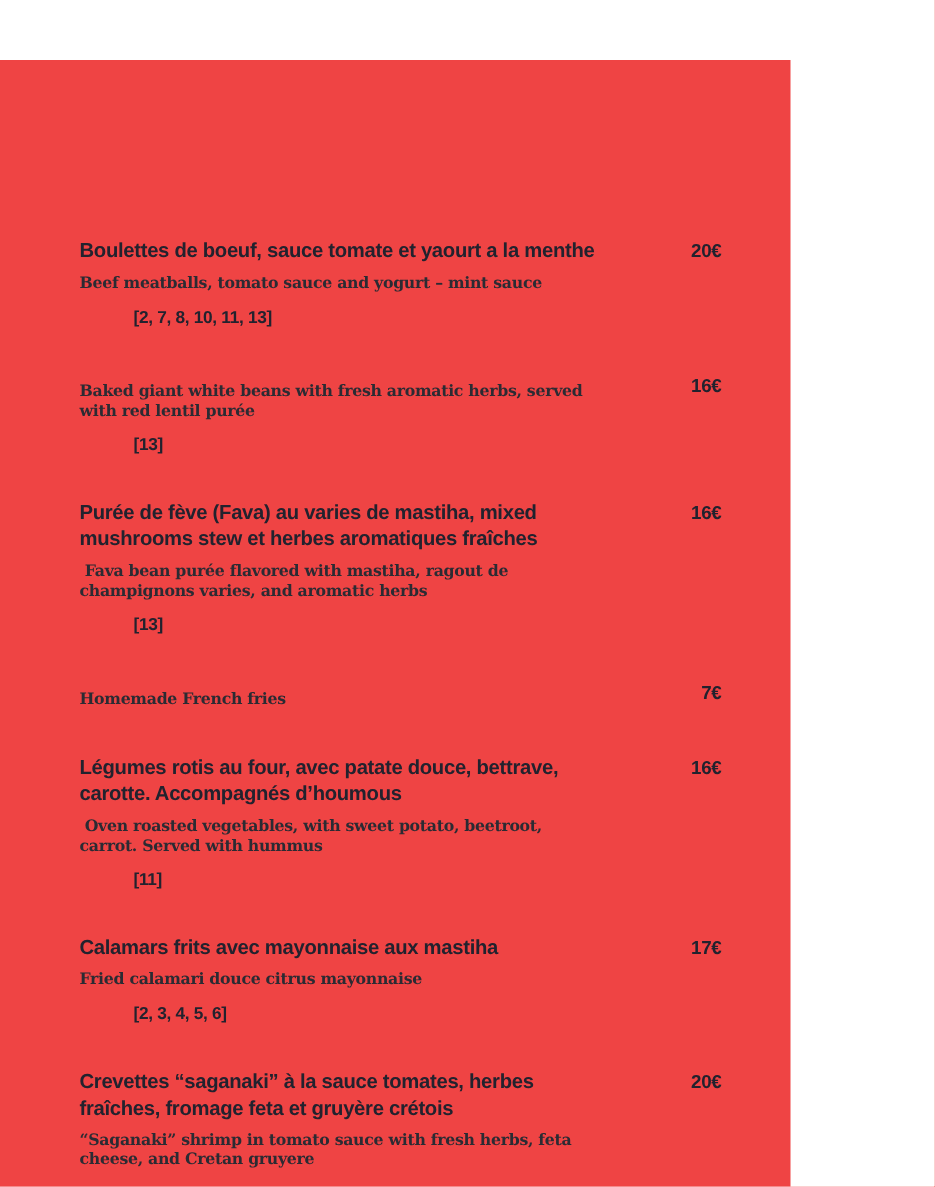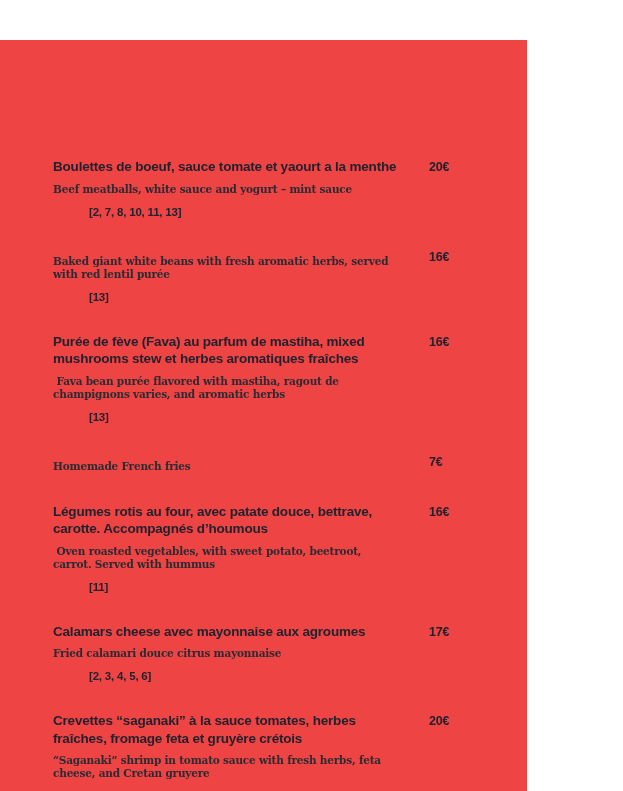--- a/index.html
+++ b/index.html
@@ -57,55 +57,55 @@
     font-family: "Liberation Sans", sans-serif;
     font-size: 11.5px;
     font-weight: 600;
     color: #22222e;
     letter-spacing: -0.2px;
     padding-left: 36px;
   }
   .item-price {
     width: 52px;
     flex: 0 0 52px;
-    text-align: left;
+    text-align: right;
     font-family: "Liberation Sans", sans-serif;
     font-size: 12.5px;
     font-weight: 700;
     color: #22222e;
     padding-top: 2px;
     letter-spacing: -0.2px;
   }
 </style>
 </head>
 <body>
 
 <div class="page">
   <div class="menu">
 
     <div class="menu-item">
       <div class="item-main">
         <div class="item-title">Boulettes de boeuf, sauce tomate et yaourt a la menthe</div>
-        <div class="item-desc">Beef meatballs, white sauce and yogurt – mint sauce</div>
+        <div class="item-desc">Beef meatballs, tomato sauce and yogurt – mint sauce</div>
         <div class="item-allergens">[2, 7, 8, 10, 11, 13]</div>
       </div>
       <div class="item-price">20€</div>
     </div>
 
     <div class="menu-item">
       <div class="item-main">
         <div class="item-desc">Baked giant white beans with fresh aromatic herbs, served with red lentil purée</div>
         <div class="item-allergens">[13]</div>
       </div>
       <div class="item-price">16€</div>
     </div>
 
     <div class="menu-item">
       <div class="item-main">
-        <div class="item-title">Purée de fève (Fava) au parfum de mastiha, mixed mushrooms stew et herbes aromatiques fraîches</div>
+        <div class="item-title">Purée de fève (Fava) au varies de mastiha, mixed mushrooms stew et herbes aromatiques fraîches</div>
         <div class="item-desc"> Fava bean purée flavored with mastiha, ragout de champignons varies, and aromatic herbs</div>
         <div class="item-allergens">[13]</div>
       </div>
       <div class="item-price">16€</div>
     </div>
 
     <div class="menu-item">
       <div class="item-main">
         <div class="item-desc">Homemade French fries</div>
       </div>
@@ -116,21 +116,21 @@
       <div class="item-main">
         <div class="item-title">Légumes rotis au four, avec patate douce, bettrave, carotte. Accompagnés d’houmous</div>
         <div class="item-desc"> Oven roasted vegetables, with sweet potato, beetroot, carrot. Served with hummus</div>
         <div class="item-allergens">[11]</div>
       </div>
       <div class="item-price">16€</div>
     </div>
 
     <div class="menu-item">
       <div class="item-main">
-        <div class="item-title">Calamars cheese avec mayonnaise aux agroumes</div>
+        <div class="item-title">Calamars frits avec mayonnaise aux mastiha</div>
         <div class="item-desc">Fried calamari douce citrus mayonnaise</div>
         <div class="item-allergens">[2, 3, 4, 5, 6]</div>
       </div>
       <div class="item-price">17€</div>
     </div>
 
     <div class="menu-item">
       <div class="item-main">
         <div class="item-title">Crevettes “saganaki” à la sauce tomates, herbes fraîches, fromage feta et gruyère crétois</div>
         <div class="item-desc">“Saganaki” shrimp in tomato sauce with fresh herbs, feta cheese, and Cretan gruyere</div>

